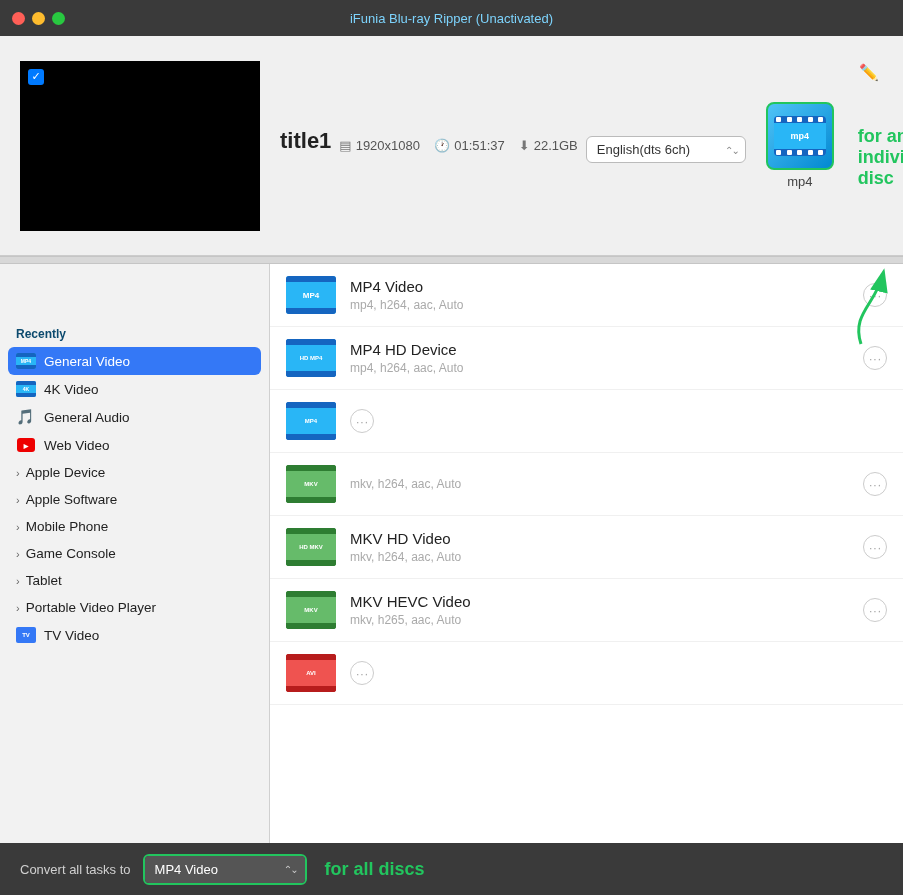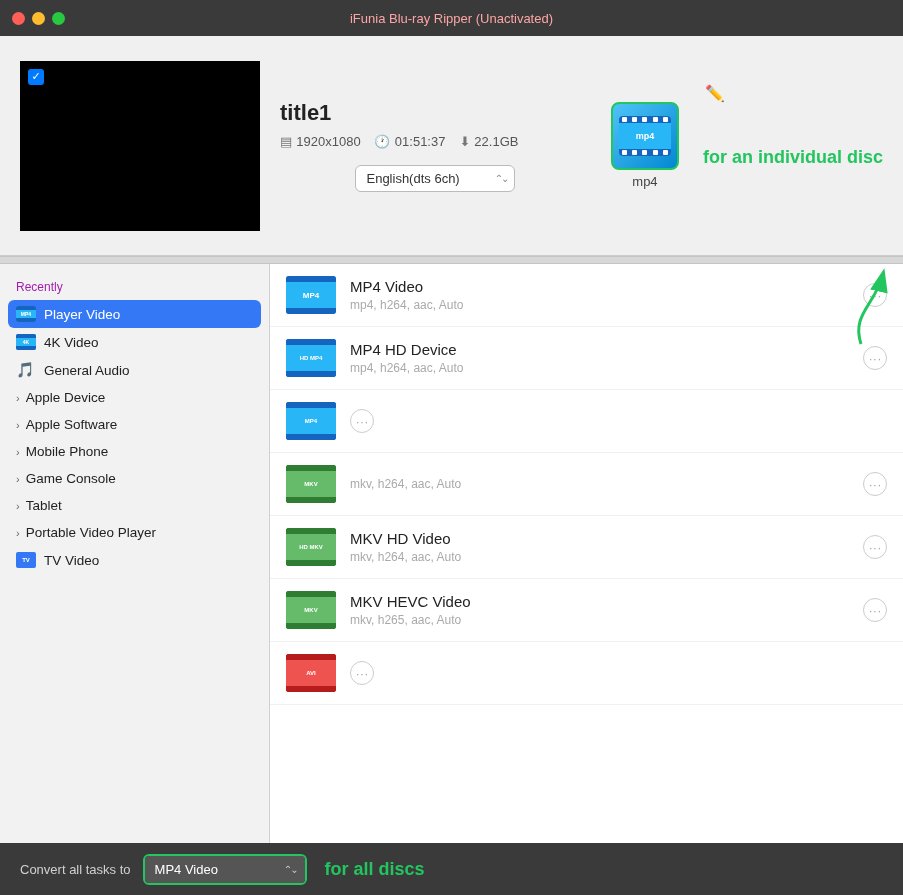--- a/index.html
+++ b/index.html
@@ -29,21 +29,21 @@
       height: 13px;
       border-radius: 50%;
     }
     .tl-close { background: #ff5f57; }
     .tl-min { background: #febc2e; }
     .tl-max { background: #28c840; }
     .title-bar-title {
       position: absolute;
       left: 50%;
       transform: translateX(-50%);
-      color: #fca5a5;
+      color: #7dd3fc;
       font-size: 13px;
       font-weight: 500;
     }
 
     
     .main-content {
       background: #ebebeb;
       height: 859px;
       display: flex;
       flex-direction: column;
@@ -81,21 +81,21 @@
     }
     .thumbnail-checkbox::after {
       content: '✓';
       color: white;
       font-size: 11px;
     }
 
     .title-info {
       flex: 1;
       display: flex;
-      flex-direction: column;
+      flex-direction: row;
       gap: 8px;
     }
     .title-name {
       font-size: 22px;
       font-weight: 600;
       color: #222;
     }
     .title-meta {
       display: flex;
       align-items: center;
@@ -241,23 +241,24 @@
     .sidebar {
       width: 270px;
       background: #f2f2f2;
       border-right: 1px solid #d0d0d0;
       padding: 12px 0;
       flex-shrink: 0;
       overflow-y: auto;
     }
     .sidebar-section-label {
       font-size: 12px;
-      color: #a21caf;
+      color: #0c4a6e;
       padding: 4px 16px 6px;
-      font-weight: 400;
+      font-weight: 700;
+      margin-top: 47px;
     }
     .sidebar-item {
       display: flex;
       align-items: center;
       gap: 8px;
       padding: 6px 16px;
       font-size: 13.5px;
       color: #222;
       cursor: pointer;
     }
@@ -601,39 +602,47 @@
 
     <div class="sidebar">
       <div class="sidebar-section-label">Recently</div>
 
       <div class="sidebar-item active">
         <div class="sidebar-item-icon">
           <div class="mini-film">
             <span class="mini-film-text">MP4</span>
           </div>
         </div>
-        <span class="sidebar-item-label">Player Video</span>
+        <span class="sidebar-item-label">General Video</span>
       </div>
 
       <div class="sidebar-item">
         <div class="sidebar-item-icon">
           <div class="mini-film mini-film-4k">
             <span class="mini-film-text">4K</span>
           </div>
         </div>
         <span class="sidebar-item-label">4K Video</span>
       </div>
 
       <div class="sidebar-item">
         <div class="sidebar-item-icon">
           <span style="font-size:15px;">🎵</span>
         </div>
         <span class="sidebar-item-label">General Audio</span>
       </div>
 
+      <div class="sidebar-item">
+        <div class="sidebar-item-icon">
+          <div class="mini-web">
+            <span class="mini-web-text">▶</span>
+          </div>
+        </div>
+        <span class="sidebar-item-label">Web Video</span>
+      </div>
 
       <div class="sidebar-category">
         <span class="sidebar-category-arrow">›</span>
         <span>Apple Device</span>
       </div>
       <div class="sidebar-category">
         <span class="sidebar-category-arrow">›</span>
         <span>Apple Software</span>
       </div>
       <div class="sidebar-category">

